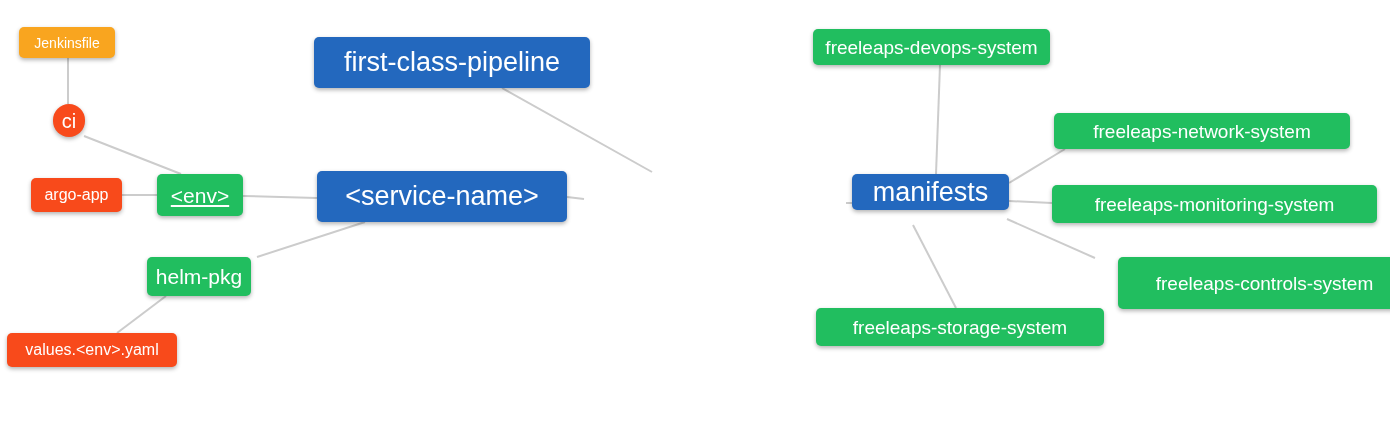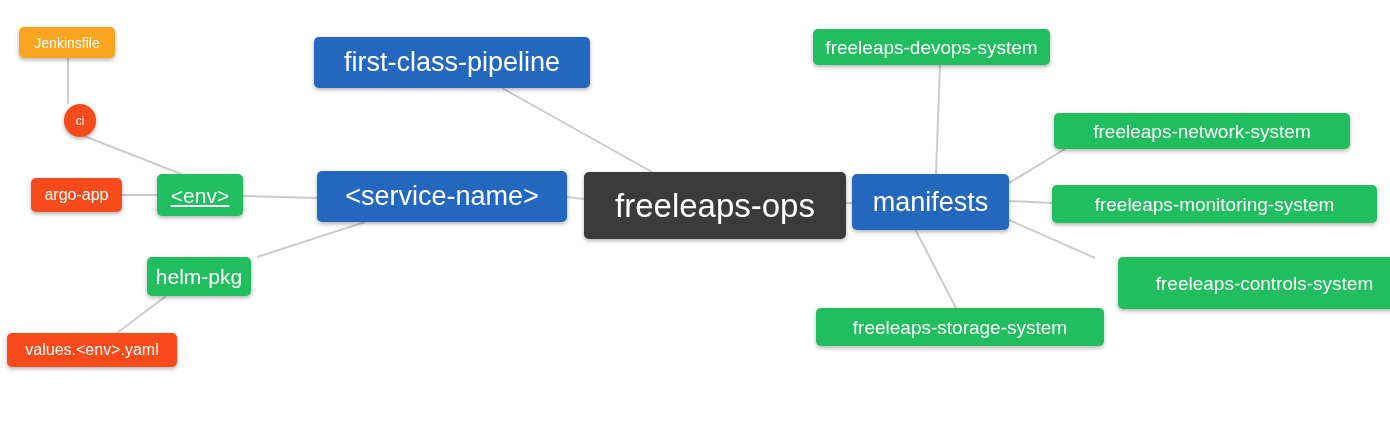--- a/index.html
+++ b/index.html
@@ -52,27 +52,26 @@
       <line x1="567" y1="197" x2="584" y2="199" stroke="#cccccc" stroke-width="2"></line>
       <line x1="846" y1="203" x2="852" y2="203" stroke="#cccccc" stroke-width="2"></line>
       <line x1="936" y1="174" x2="940" y2="65" stroke="#cccccc" stroke-width="2"></line>
       <line x1="1009" y1="183" x2="1065" y2="149" stroke="#cccccc" stroke-width="2"></line>
       <line x1="1009" y1="201" x2="1052" y2="203" stroke="#cccccc" stroke-width="2"></line>
       <line x1="1007" y1="219" x2="1095" y2="258" stroke="#cccccc" stroke-width="2"></line>
       <line x1="913" y1="225" x2="956" y2="308" stroke="#cccccc" stroke-width="2"></line>
     </svg>
 
 <div class="node" style="left: 19px; top: 27px; width: 96px; height: 31px; font-size: 14px; background: rgb(249, 165, 31); color: rgb(255, 255, 255);">Jenkinsfile</div>
-    <div class="node" style="left: 64px; top: 104px; width: 32px; height: 33px; font-size: 12px; background: rgb(248, 74, 27); color: rgb(255, 255, 255); border-radius: 16px;">ci</div>
+    <div class="node" style="left: 53px; top: 104px; width: 32px; height: 33px; font-size: 20px; background: rgb(248, 74, 27); color: rgb(255, 255, 255); border-radius: 16px;">ci</div>
     <div class="node" style="left: 31px; top: 178px; width: 91px; height: 34px; font-size: 16px; background: rgb(248, 74, 27); color: rgb(255, 255, 255);">argo-app</div>
     <div class="node" style="left: 157px; top: 174px; width: 86px; height: 42px; font-size: 21px; background: rgb(33, 190, 95); color: rgb(255, 255, 255); text-decoration: underline;">&lt;env&gt;</div>
     <div class="node" style="left: 147px; top: 257px; width: 104px; height: 39px; font-size: 21px; background: rgb(33, 190, 95); color: rgb(255, 255, 255);">helm-pkg</div>
     <div class="node" style="left: 7px; top: 333px; width: 170px; height: 34px; font-size: 16px; background: rgb(248, 74, 27); color: rgb(255, 255, 255);">values.&lt;env&gt;.yaml</div>
     <div class="node" style="left: 317px; top: 171px; width: 250px; height: 51px; font-size: 27px; background: rgb(35, 104, 190); color: rgb(255, 255, 255);">&lt;service-name&gt;</div>
     <div class="node" style="left: 314px; top: 37px; width: 276px; height: 51px; font-size: 27px; background: rgb(35, 104, 190); color: rgb(255, 255, 255);">first-class-pipeline</div>
-    <div class="node" style="left: 584px; top: 172px; width: 262px; height: 67px; font-size: 33px; background: rgb(59, 59, 59); color: rgb(255, 255, 255);">freeleaps-ops</div>
-    <div class="node" style="left: 852px; top: 174px; width: 157px; height: 56px; font-size: 27px; background: rgb(35, 104, 190); color: rgb(255, 255, 255); text-align: center;">manifests</div>
+    <div class="node" style="left: 852px; top: 174px; width: 157px; height: 36px; font-size: 27px; background: rgb(35, 104, 190); color: rgb(255, 255, 255); text-align: center;">manifests</div>
     <div class="node" style="left: 797px; top: 29px; width: 237px; height: 36px; font-size: 19px; background: rgb(33, 190, 95); color: rgb(255, 255, 255); margin-left: 16px;">freeleaps-devops-system</div>
     <div class="node" style="left: 1054px; top: 113px; width: 296px; height: 36px; font-size: 19px; background: rgb(33, 190, 95); color: rgb(255, 255, 255);">freeleaps-network-system</div>
     <div class="node" style="left: 1052px; top: 185px; width: 325px; height: 38px; font-size: 19px; background: rgb(33, 190, 95); color: rgb(255, 255, 255);">freeleaps-monitoring-system</div>
     <div class="node" style="left: 1118px; top: 257px; width: 293px; height: 52px; font-size: 19px; background: rgb(33, 190, 95); color: rgb(255, 255, 255);">freeleaps-controls-system</div>
     <div class="node" style="left: 816px; top: 308px; width: 288px; height: 38px; font-size: 19px; background: rgb(33, 190, 95); color: rgb(255, 255, 255);">freeleaps-storage-system</div>
   </div>
 
 </body></html>

